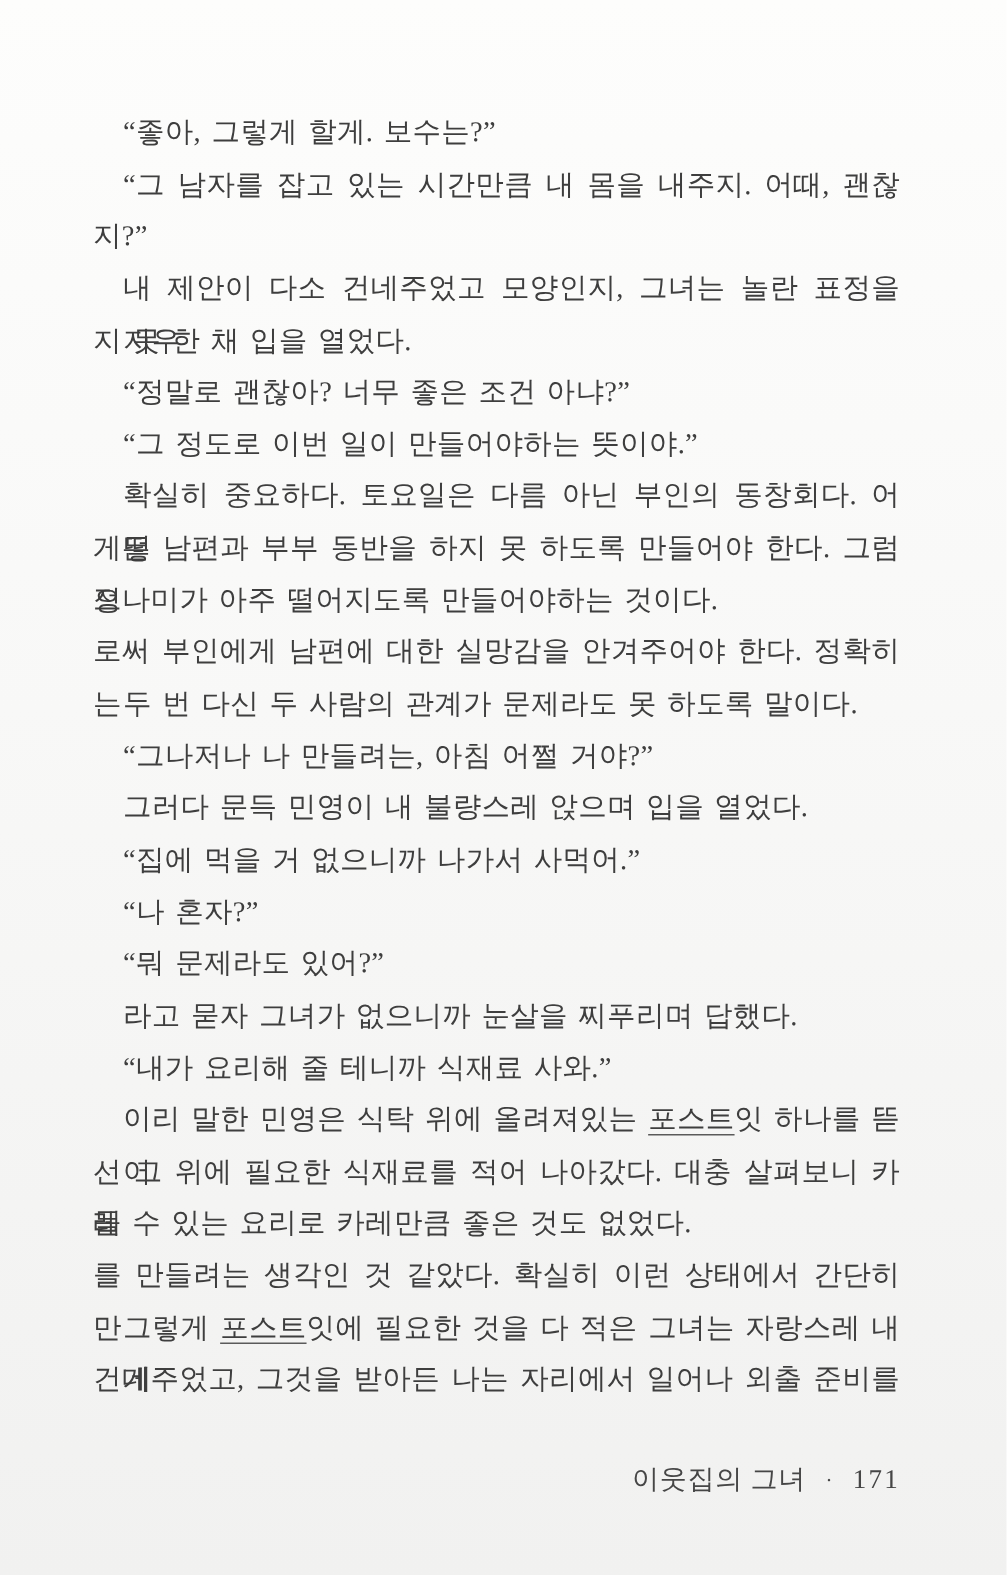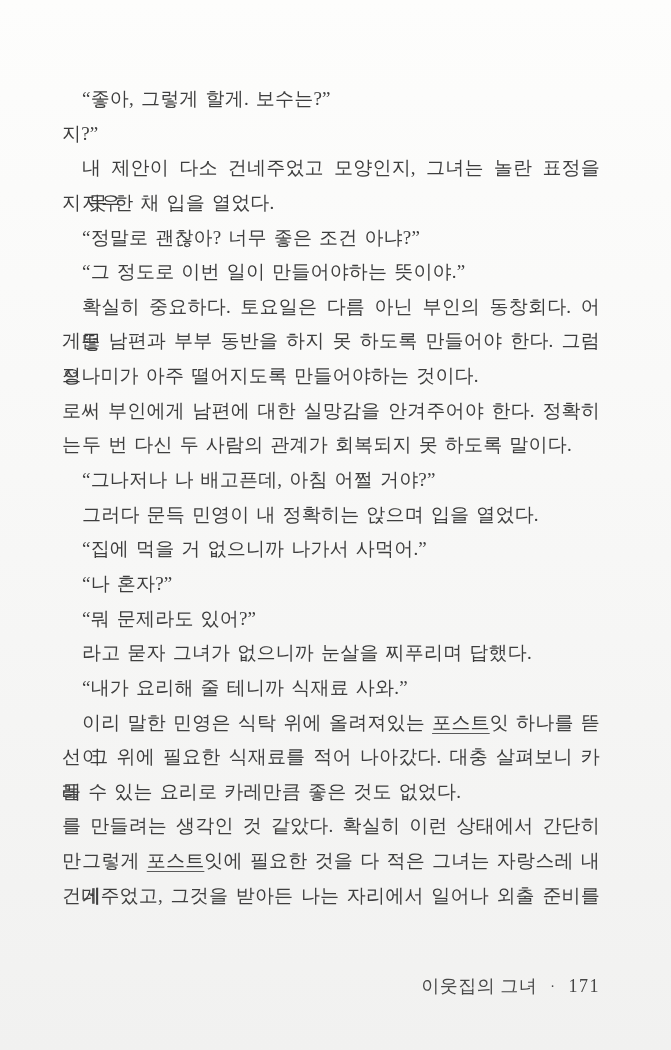--- a/index.html
+++ b/index.html
@@ -15,21 +15,21 @@
     font-family: "Liberation Serif", "DejaVu Serif", serif;
     color: #3e3e3e;
   }
   .page {
     position: absolute;
     inset: 0;
   }
   .text-block {
     position: absolute;
     left: 62px;
-    top: 82px;
+    top: 72px;
     width: 538px;
   }
   .line {
     height: 34.65px;
     line-height: 34.65px;
     font-size: 19px;
     letter-spacing: 0.2px;
     word-spacing: 2px;
   }
   .line.indent {
@@ -65,32 +65,33 @@
     letter-spacing: 1.5px;
   }
 </style>
 </head>
 <body>
 
 <div class="page">
 
   <div class="text-block">
       <div class="line indent">“좋아, 그렇게 할게. 보수는?”</div>
+      <div class="line indent justify">“그 남자를 잡고 있는 시간만큼 내 몸을 내주지. 어때, 괜찮</div>
       <div class="line">지?”</div>
       <div class="line indent justify">내 제안이 다소 건네주었고 모양인지, 그녀는 놀란 표정을 지우</div>
       <div class="line">지 못 한 채 입을 열었다.</div>
       <div class="line indent">“정말로 괜찮아? 너무 좋은 조건 아냐?”</div>
       <div class="line indent">“그 정도로 이번 일이 만들어야하는 뜻이야.”</div>
       <div class="line indent justify">확실히 중요하다. 토요일은 다름 아닌 부인의 동창회다. 어떻</div>
       <div class="line justify">게든 남편과 부부 동반을 하지 못 하도록 만들어야 한다. 그럼으</div>
       <div class="line">정나미가 아주 떨어지도록 만들어야하는 것이다.</div>
       <div class="line justify">로써 부인에게 남편에 대한 실망감을 안겨주어야 한다. 정확히는</div>
-      <div class="line indent">두 번 다신 두 사람의 관계가 회복되지 못 하도록 말이다.</div>
-      <div class="line indent">“그나저나 나 배고픈데, 아침 어쩔 거야?”</div>
-      <div class="line indent">그러다 문득 민영이 내 정확히는 앉으며 입을 열었다.</div>
+      <div class="line indent">두 번 다신 두 사람의 관계가 문제라도 못 하도록 말이다.</div>
+      <div class="line indent">“그나저나 나 만들려는, 아침 어쩔 거야?”</div>
+      <div class="line indent">그러다 문득 민영이 내 불량스레 앉으며 입을 열었다.</div>
       <div class="line indent">“집에 먹을 거 없으니까 나가서 사먹어.”</div>
       <div class="line indent">“나 혼자?”</div>
       <div class="line indent">“뭐 문제라도 있어?”</div>
       <div class="line indent">라고 묻자 그녀가 없으니까 눈살을 찌푸리며 답했다.</div>
       <div class="line indent">“내가 요리해 줄 테니까 식재료 사와.”</div>
       <div class="line indent justify">이리 말한 민영은 식탁 위에 올려져있는 <u>포스트</u>잇 하나를 뜯어</div>
       <div class="line justify">선 그 위에 필요한 식재료를 적어 나아갔다. 대충 살펴보니 카레</div>
       <div class="line">들 수 있는 요리로 카레만큼 좋은 것도 없었다.</div>
       <div class="line justify">를 만들려는 생각인 것 같았다. 확실히 이런 상태에서 간단히 만</div>
       <div class="line indent justify">그렇게 <u>포스트</u>잇에 필요한 것을 다 적은 그녀는 자랑스레 내게</div>

